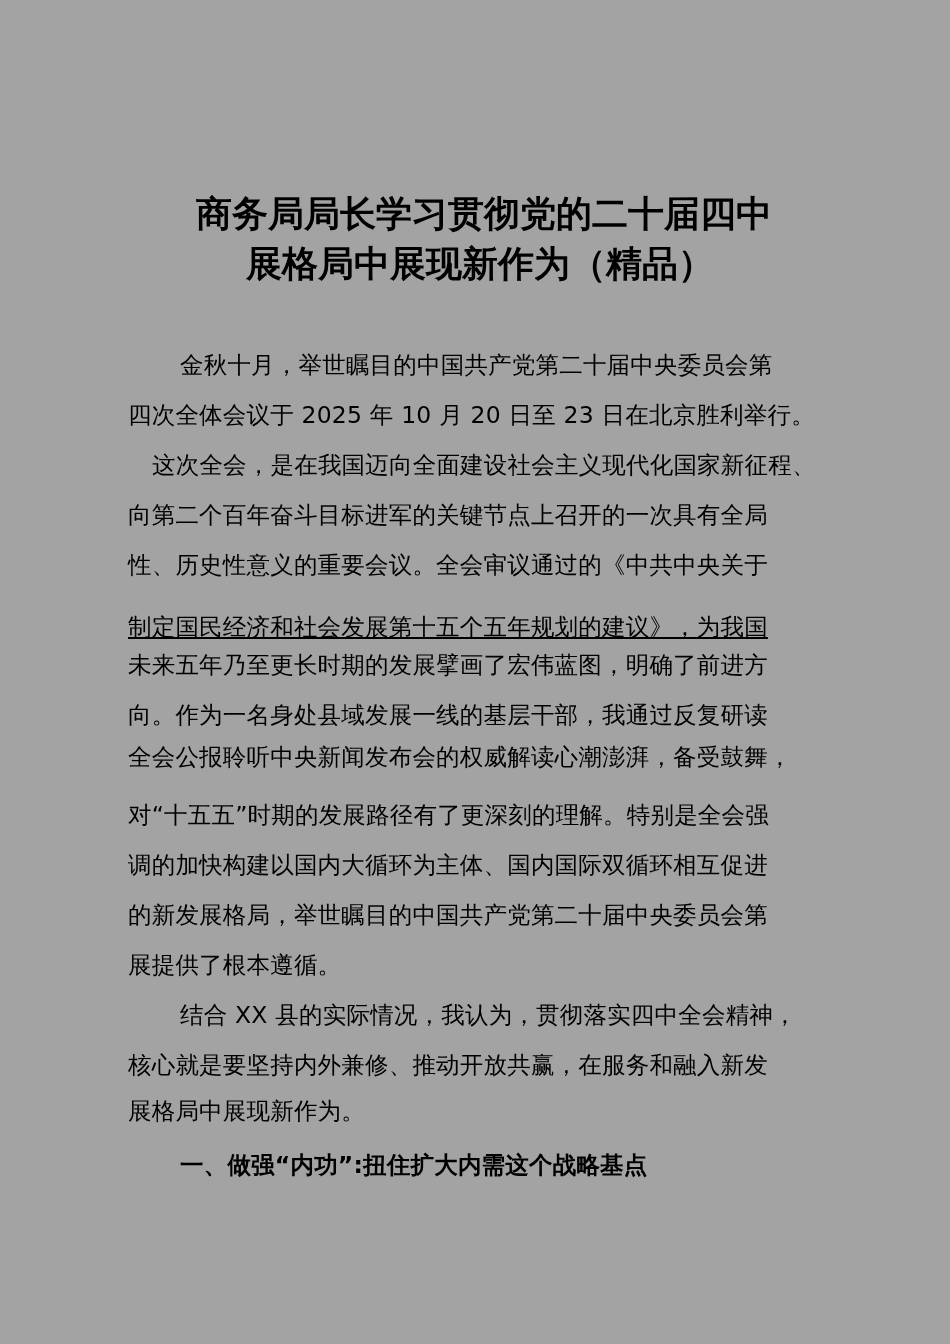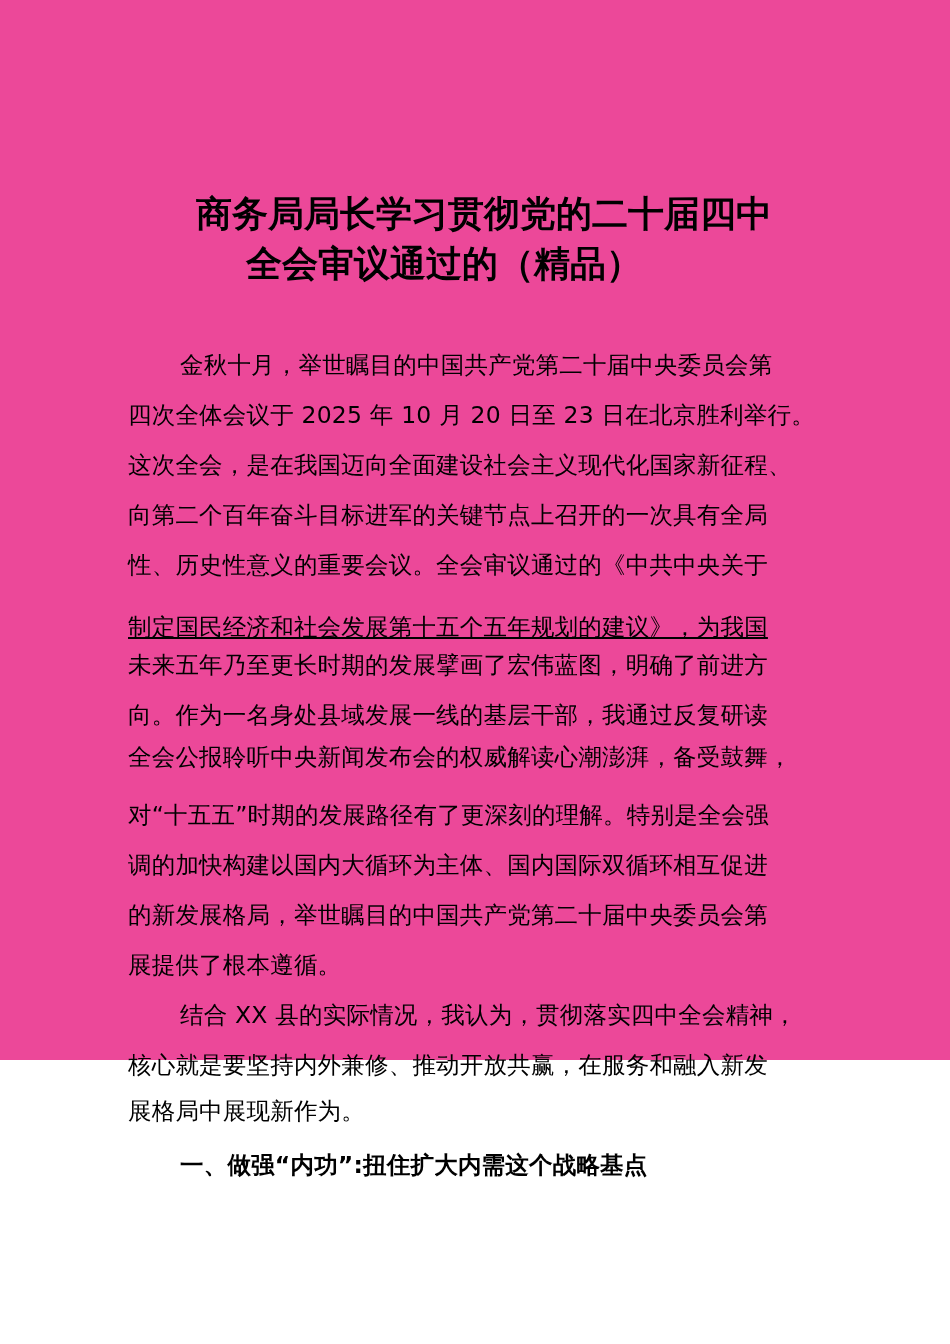--- a/index.html
+++ b/index.html
@@ -13,22 +13,22 @@
       position: relative;
       overflow: hidden;
       color: #000000;
       font-family: "DejaVu Sans", "Liberation Sans", sans-serif;
     }
     .page {
       position: absolute;
       left: 0;
       top: 0;
       width: 950px;
-      height: 1060px;
-      background: #ec4899;
+      height: 1344px;
+      background: #a3a3a3;
     }
     .title {
       position: absolute;
       left: 0;
       top: 188px;
       width: 950px;
       font-weight: bold;
       font-size: 36px;
       line-height: 52px;
       letter-spacing: 0px;
@@ -59,28 +59,28 @@
       font-weight: bold;
     }
   </style>
 </head>
 <body>
 
 <div class="page">
 
   <div class="title">
     <div class="tline tline-1">商务局局长学习贯彻党的二十届四中</div>
-    <div class="tline tline-2">全会审议通过的（精品）</div>
+    <div class="tline tline-2">展格局中展现新作为（精品）</div>
   </div>
 
   <div class="body-text">
 
     <div class="line indent" style="top:0px;">金秋十月，举世瞩目的中国共产党第二十届中央委员会第</div>
     <div class="line" style="top:50px;">四次全体会议于 2025 年 10 月 20 日至 23 日在北京胜利举行。</div>
-    <div class="line" style="top:100px;">这次全会，是在我国迈向全面建设社会主义现代化国家新征程、</div>
+    <div class="line" style="top:100px;margin-left:24px;">这次全会，是在我国迈向全面建设社会主义现代化国家新征程、</div>
     <div class="line" style="top:150px;">向第二个百年奋斗目标进军的关键节点上召开的一次具有全局</div>
     <div class="line" style="top:200px;">性、历史性意义的重要会议。全会审议通过的《中共中央关于</div>
     <div class="line" style="top:262px;text-decoration:underline;">制定国民经济和社会发展第十五个五年规划的建议》，为我国</div>
     <div class="line" style="top:300px;">未来五年乃至更长时期的发展擘画了宏伟蓝图，明确了前进方</div>
     <div class="line" style="top:350px;">向。作为一名身处县域发展一线的基层干部，我通过反复研读</div>
     <div class="line" style="top:392px;">全会公报聆听中央新闻发布会的权威解读心潮澎湃，备受鼓舞，</div>
     <div class="line" style="top:450px;">对“十五五”时期的发展路径有了更深刻的理解。特别是全会强</div>
     <div class="line" style="top:500px;">调的加快构建以国内大循环为主体、国内国际双循环相互促进</div>
     <div class="line" style="top:550px;">的新发展格局，举世瞩目的中国共产党第二十届中央委员会第</div>
     <div class="line" style="top:600px;text-align:right;">展提供了根本遵循。</div>

